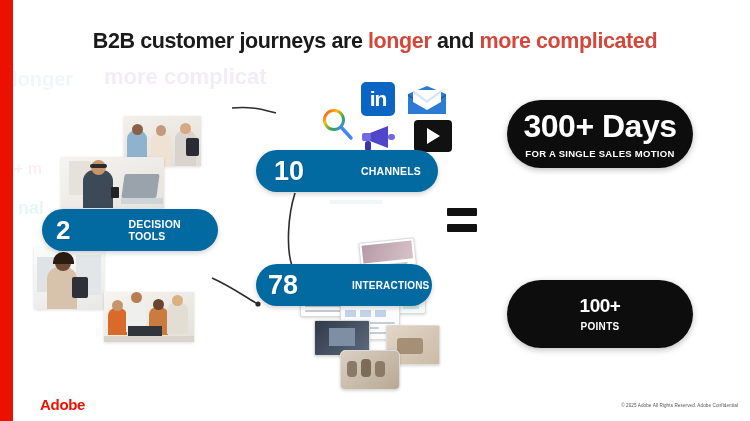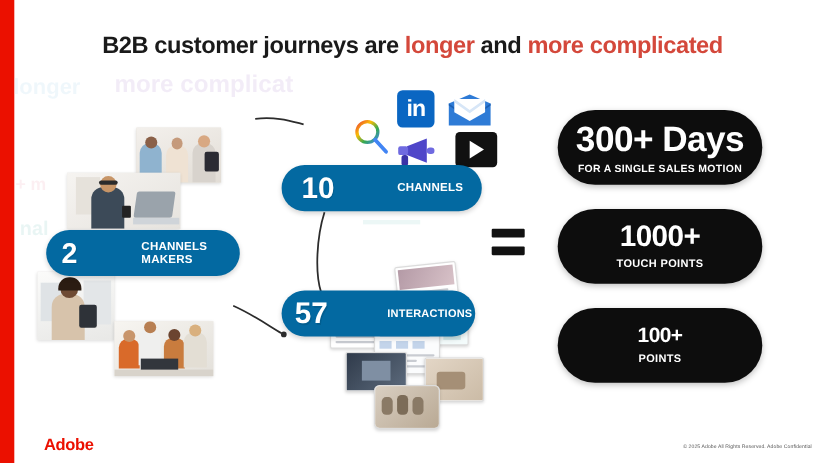--- a/index.html
+++ b/index.html
@@ -280,47 +280,43 @@
     <div class="shot" style="left:40px;top:100px;width:58px;height:38px;border-radius:5px;">
       <div class="img" style="left:0;top:0;width:58px;height:38px;background:linear-gradient(140deg,#d9cfc2,#b9a994);"></div>
       <div class="img" style="left:6px;top:10px;width:10px;height:16px;background:#8a7a66;border-radius:4px;"></div>
       <div class="img" style="left:20px;top:8px;width:10px;height:18px;background:#7c6c58;border-radius:4px;"></div>
       <div class="img" style="left:34px;top:10px;width:10px;height:16px;background:#8a7a66;border-radius:4px;"></div>
     </div>
   </div>
 
   <div class="pill" id="pill-decision">
     <span class="num">2</span>
-    <span class="lbl">CHANNELS MAKERS</span>
+    <span class="lbl">DECISION TOOLS</span>
   </div>
 
   <div class="pill" id="pill-channels">
     <span class="num">10</span>
     <span class="lbl">CHANNELS</span>
   </div>
 
   <div class="pill" id="pill-interactions">
-    <span class="num">57</span>
+    <span class="num">78</span>
     <span class="lbl">INTERACTIONS</span>
   </div>
 
   <div class="equals">
     <i></i>
     <i></i>
   </div>
 
   <div class="card" id="card-days">
     <span class="big">300+ Days</span>
     <span class="sub">FOR A SINGLE SALES MOTION</span>
   </div>
 
-  <div class="card" id="card-touch">
-    <span class="big">1000+</span>
-    <span class="sub">TOUCH POINTS</span>
-  </div>
 
   <div class="card" id="card-tools">
     <span class="big">100+</span>
     <span class="sub">POINTS</span>
   </div>
 
   <div class="adobe-logo">Adobe</div>
   <div class="copyright">© 2025 Adobe All Rights Reserved. Adobe Confidential</div>
 
 </div>

